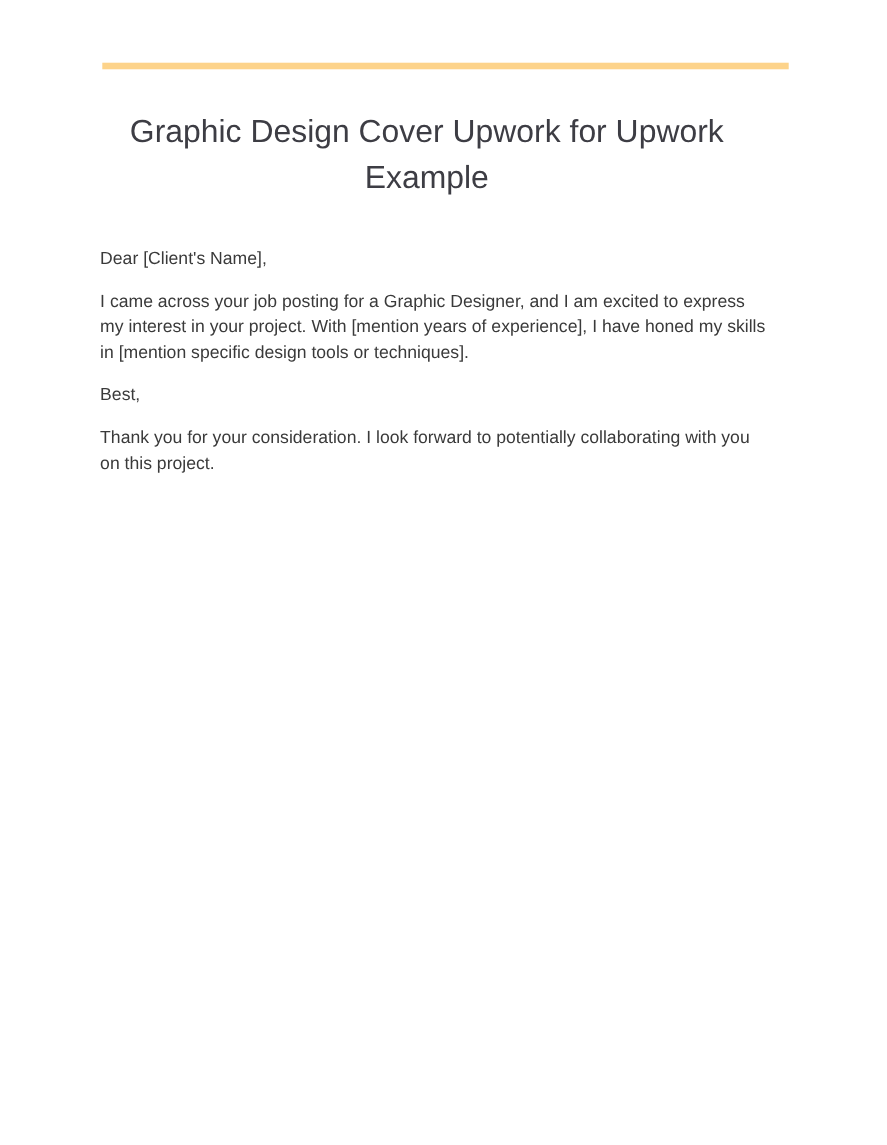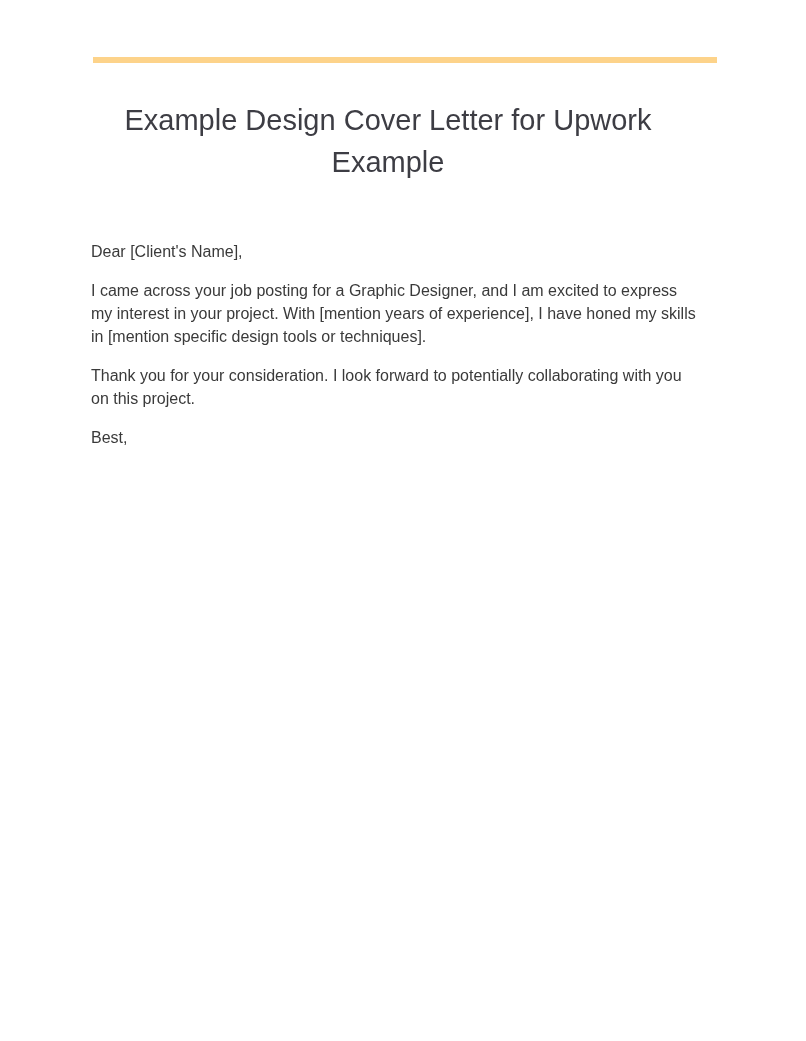--- a/index.html
+++ b/index.html
@@ -31,35 +31,35 @@
       margin: 0;
       text-align: center;
       font-size: 29px;
       font-weight: normal;
       line-height: 42px;
       color: #3d3d44;
     }
     .letter {
       position: absolute;
       left: 91px;
-      top: 240px;
+      top: 224px;
       width: 610px;
       font-size: 16px;
       line-height: 23px;
       color: #3a3a3a;
     }
     .letter p {
       margin: 0 0 16px 0;
     }
   </style>
 </head>
 <body>
 
 <div class="top-bar"></div>
 
-<h1 class="title">Example Design Cover Letter for Upwork Example</h1>
+<h1 class="title">Graphic Design Cover Upwork for Upwork Example</h1>
 
 <div class="letter">
   <p>Dear [Client's Name],</p>
   <p>I came across your job posting for a Graphic Designer, and I am excited to express my interest in your project. With [mention years of experience], I have honed my skills in [mention specific design tools or techniques].</p>
+  <p>Best,</p>
   <p>Thank you for your consideration. I look forward to potentially collaborating with you on this project.</p>
-  <p>Best,</p>
 </div>
 
 </body></html>

